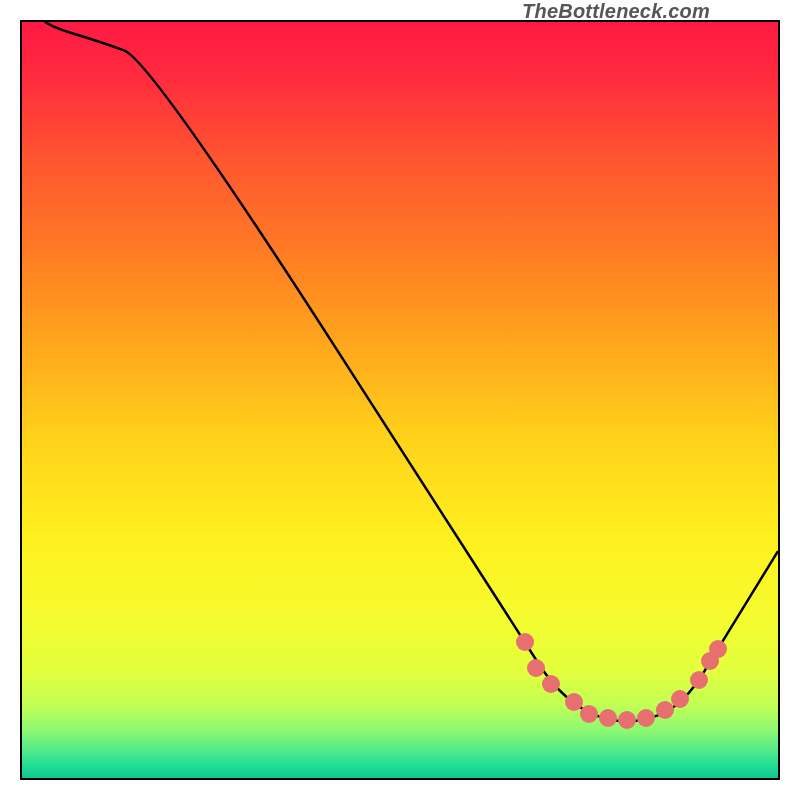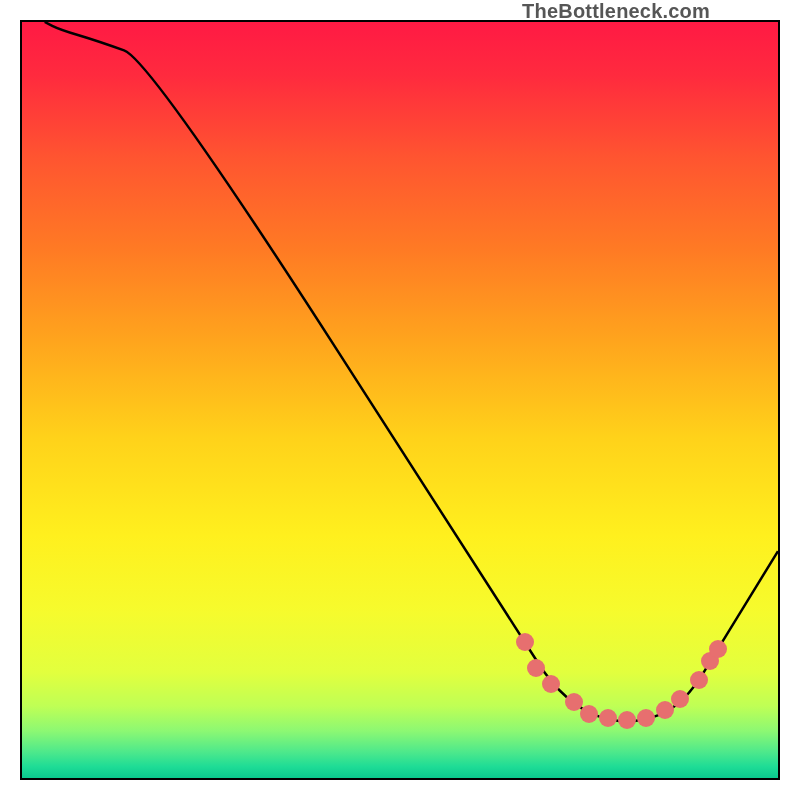--- a/index.html
+++ b/index.html
@@ -8,20 +8,21 @@
     width: 800px;
     height: 800px;
     overflow: hidden;
     background: #fff;
     font-family: Arial, Helvetica, sans-serif;
   }
   .wrap {
     position: relative;
     width: 732px;
     height: 800px;
+    font-style: italic;
   }
   .plot {
     position: absolute;
     left: 20px;
     top: 20px;
     width: 760px;
     height: 760px;
     border: 2px solid #000;
     box-sizing: border-box;
     overflow: hidden;

